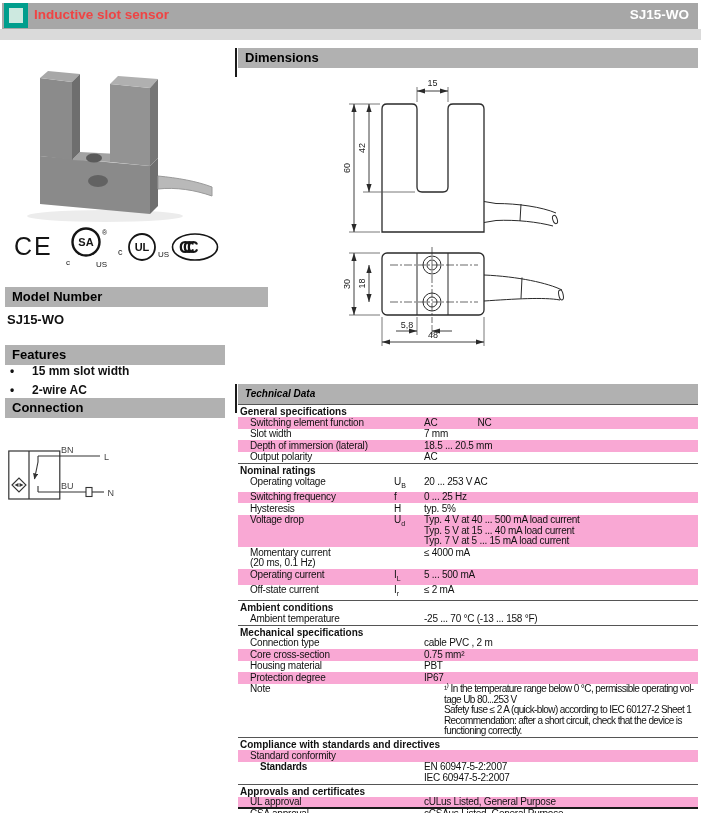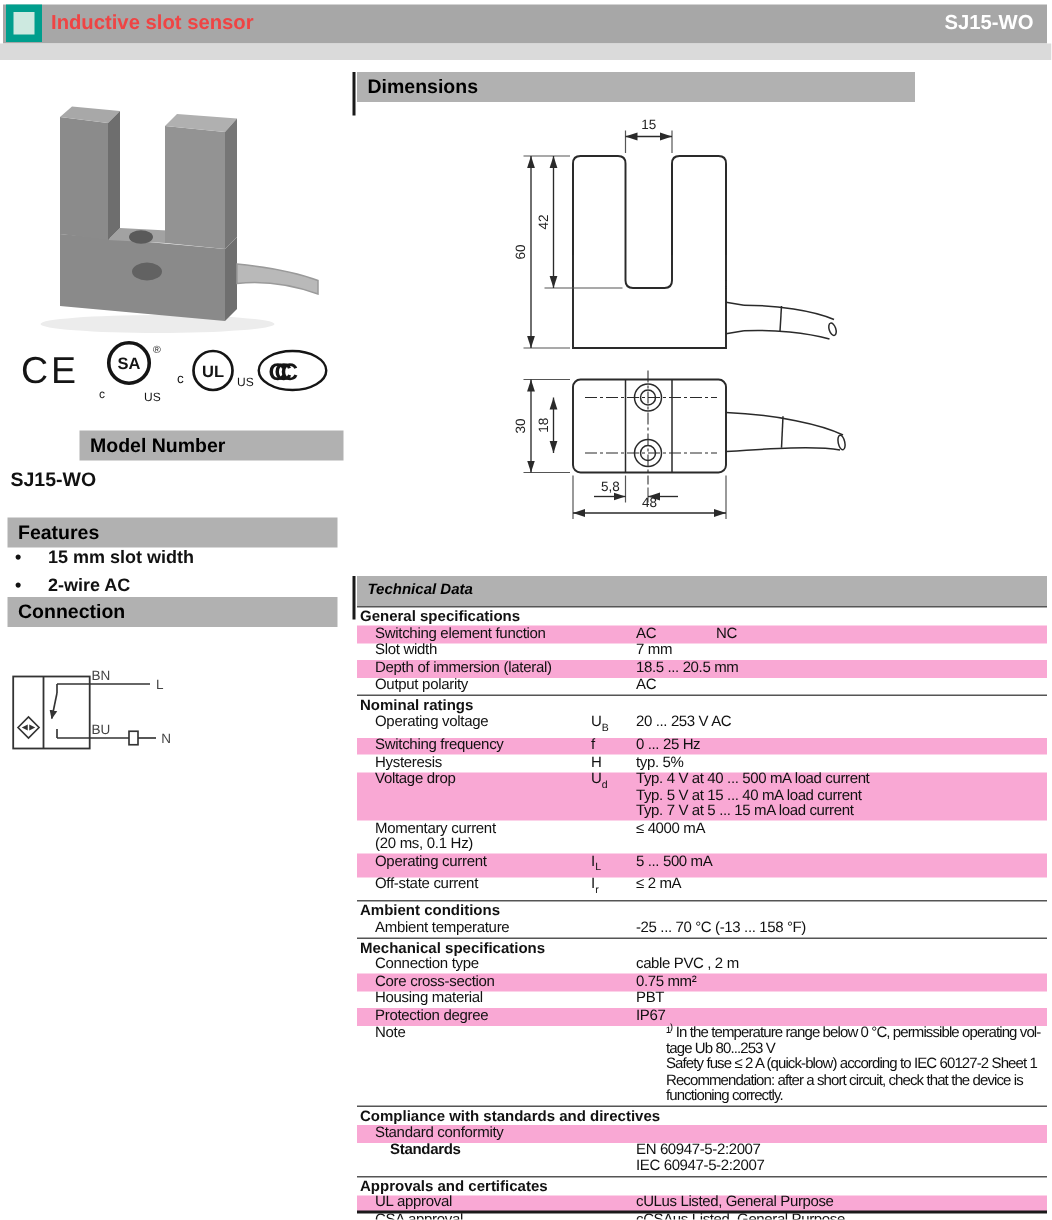--- a/index.html
+++ b/index.html
@@ -90,21 +90,21 @@
   <text x="2" y="25" font-size="9" fill="#151515">c</text>
   <circle cx="26" cy="17" r="13" fill="none" stroke="#151515" stroke-width="1.8"></circle>
   <text x="26" y="21" font-size="11" font-weight="bold" text-anchor="middle" fill="#151515">UL</text>
   <text x="42" y="27" font-size="8" fill="#151515">US</text>
 </svg>
 <svg class="abs" style="left:170px; top:232px;" width="52" height="30" viewBox="0 0 52 30">
   <ellipse cx="25" cy="15" rx="22.5" ry="13" fill="none" stroke="#151515" stroke-width="1.6"></ellipse>
   <text x="9" y="21" font-size="16" font-weight="bold" letter-spacing="-7.5" fill="#151515">CCC</text>
 </svg>
 
-<div class="abs secbar" style="left:5px; top:287px; width:176px;margin-left:48px;">Model Number</div>
+<div class="abs secbar" style="left:5px; top:287px; width:263px;">Model Number</div>
 <div class="abs model-value">SJ15-WO</div>
 
 <div class="abs secbar" style="left:5px; top:345px; width:220px;">Features</div>
 <div class="abs feature" style="top:364px;">
   <span class="dot">•</span>
   <span>15 mm slot width</span>
 </div>
 <div class="abs feature" style="top:383px;">
   <span class="dot">•</span>
   <span>2-wire AC</span>
@@ -133,21 +133,21 @@
   <line x1="30" y1="52" x2="78" y2="52" stroke="#333" stroke-width="1.1"></line>
   <rect x="78" y="47.5" width="6" height="9" fill="#fff" stroke="#333" stroke-width="1.1"></rect>
   <line x1="84" y1="52" x2="96" y2="52" stroke="#333" stroke-width="1.1"></line>
   <text class="wiretxt" x="53" y="13">BN</text>
   <text class="wiretxt" x="53" y="49">BU</text>
   <text class="wiretxt" x="96" y="19.5">L</text>
   <text class="wiretxt" x="99.5" y="55.5">N</text>
 </svg>
 
 <div class="abs vtick" style="left:235px; top:48px; height:29px;"></div>
-<div class="abs secbar" style="left:238px; top:48px; width:372px;">Dimensions</div>
+<div class="abs secbar" style="left:238px; top:48px; width:460px;">Dimensions</div>
 
 <svg class="abs" style="left:250px; top:73px;" width="440" height="306" viewBox="0 0 440 306">
   <defs>
     <marker id="ae" markerWidth="9" markerHeight="7" refX="8" refY="3" orient="auto" markerUnits="userSpaceOnUse">
       <path d="M0,0.4 L8,3 L0,5.6 Z" fill="#2a2a2a"></path>
     </marker>
     <marker id="as" markerWidth="9" markerHeight="7" refX="0" refY="3" orient="auto" markerUnits="userSpaceOnUse">
       <path d="M8,0.4 L0,3 L8,5.6 Z" fill="#2a2a2a"></path>
     </marker>
   </defs>

